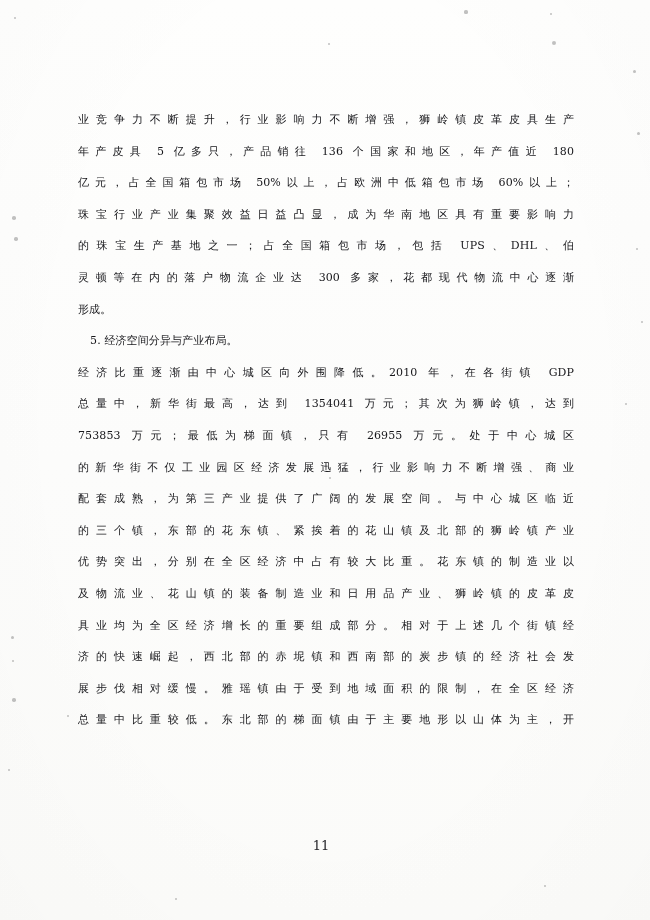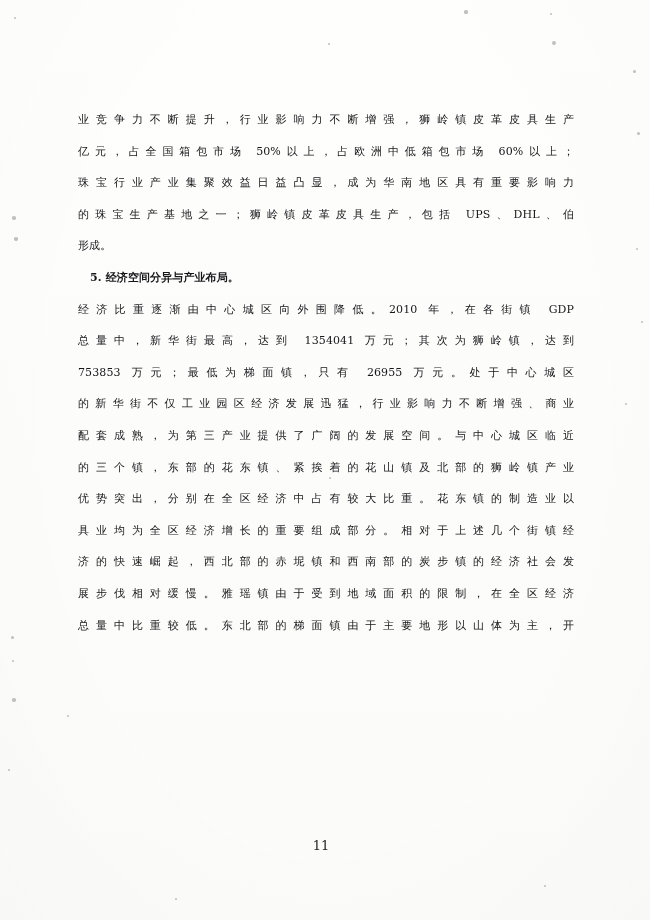--- a/index.html
+++ b/index.html
@@ -38,21 +38,21 @@
     height: 31.6px;
     line-height: 31.6px;
     font-size: 11px;
     color: #16161a;
     white-space: pre;
     letter-spacing: 0.1px;
     text-rendering: optimizeLegibility;
   }
 
   .line.indent-2 { text-indent: 2em; }
-  .line.indent-num { text-indent: 1.1em; font-weight: bold; }
+  .line.indent-num { text-indent: 1.1em; }
 
   
   .line.just {
     white-space: normal;
     text-align: justify;
     text-align-last: justify;
   }
   .line.last {
     white-space: normal;
     text-align: center;
@@ -105,34 +105,37 @@
       <div class="speck" style="left: 66.7px; top: 714.7px; width: 2.6px; height: 2.6px;"></div>
       <div class="speck" style="left: 543.7px; top: 884.7px; width: 2.6px; height: 2.6px;"></div>
       <div class="speck" style="left: 174.8px; top: 897.8px; width: 2.4px; height: 2.4px;"></div>
       <div class="speck" style="left: 7.8px; top: 768.8px; width: 2.4px; height: 2.4px;"></div>
       <div class="speck" style="left: 624.8px; top: 402.8px; width: 2.4px; height: 2.4px;"></div>
     </div>
 
   <div id="text-body">
 
     <div class="line just">业竞争力不断提升，行业影响力不断增强，狮岭镇皮革皮具生产</div>
+    <div class="line just">年产皮具 5 亿多只，产品销往 136 个国家和地区，年产值近 180</div>
     <div class="line just">亿元，占全国箱包市场 50%以上，占欧洲中低箱包市场 60%以上；</div>
     <div class="line just">珠宝行业产业集聚效益日益凸显，成为华南地区具有重要影响力</div>
-    <div class="line just">的珠宝生产基地之一；狮岭镇皮革皮具生产，包括 UPS、DHL、伯</div>
+    <div class="line just">的珠宝生产基地之一；占全国箱包市场，包括 UPS、DHL、伯</div>
+    <div class="line just">灵顿等在内的落户物流企业达 300 多家，花都现代物流中心逐渐</div>
     <div class="line last">形成。</div>
 
     <div class="line last indent-num">5.  经济空间分异与产业布局。</div>
 
     <div class="line just">经济比重逐渐由中心城区向外围降低。2010 年，在各街镇 GDP</div>
     <div class="line just">总量中，新华街最高，达到 1354041 万元；其次为狮岭镇，达到</div>
     <div class="line just">753853 万元；最低为梯面镇，只有 26955 万元。处于中心城区</div>
     <div class="line just">的新华街不仅工业园区经济发展迅猛，行业影响力不断增强、商业</div>
     <div class="line just">配套成熟，为第三产业提供了广阔的发展空间。与中心城区临近</div>
     <div class="line just">的三个镇，东部的花东镇、紧挨着的花山镇及北部的狮岭镇产业</div>
     <div class="line just">优势突出，分别在全区经济中占有较大比重。花东镇的制造业以</div>
+    <div class="line just">及物流业、花山镇的装备制造业和日用品产业、狮岭镇的皮革皮</div>
     <div class="line just">具业均为全区经济增长的重要组成部分。相对于上述几个街镇经</div>
     <div class="line just">济的快速崛起，西北部的赤坭镇和西南部的炭步镇的经济社会发</div>
     <div class="line just">展步伐相对缓慢。雅瑶镇由于受到地域面积的限制，在全区经济</div>
     <div class="line just">总量中比重较低。东北部的梯面镇由于主要地形以山体为主，开</div>
 
   </div>
 
   <div id="page-number">11</div>
 
 </div>

